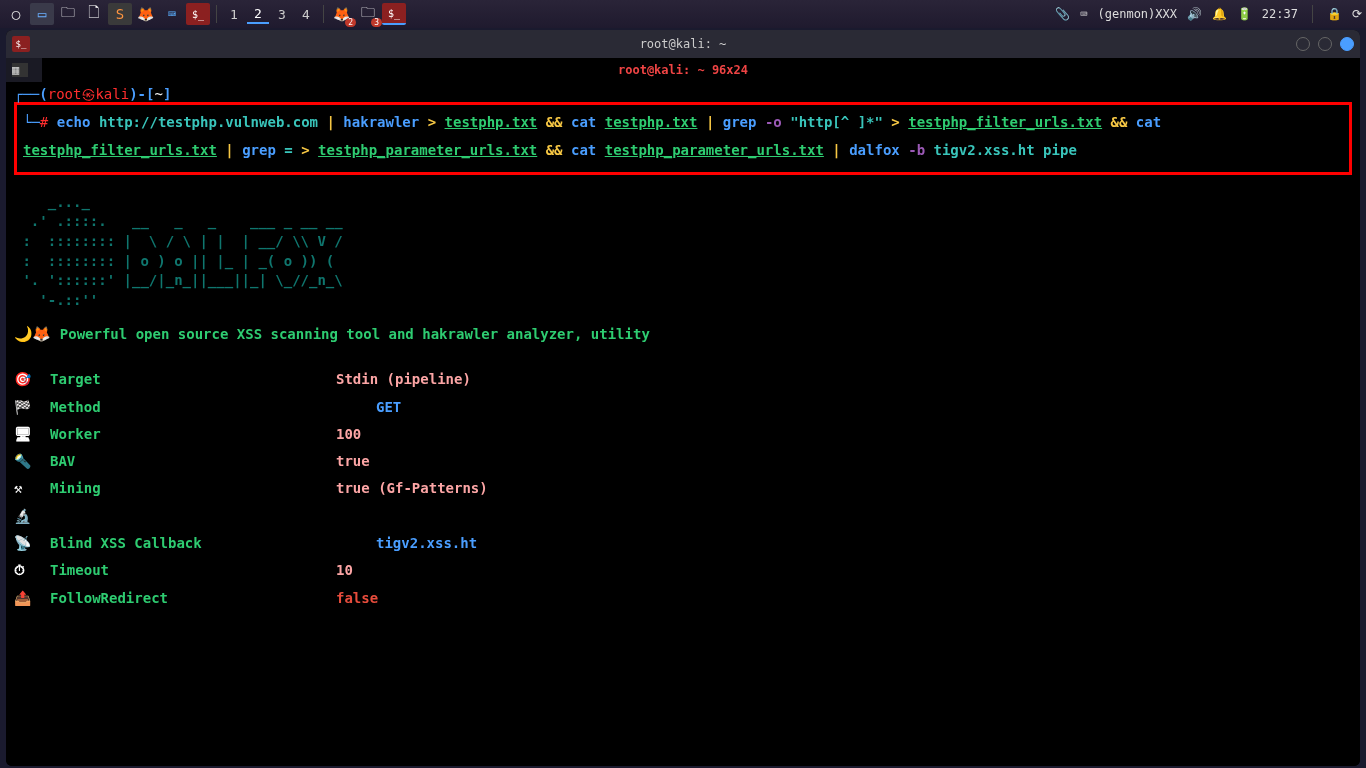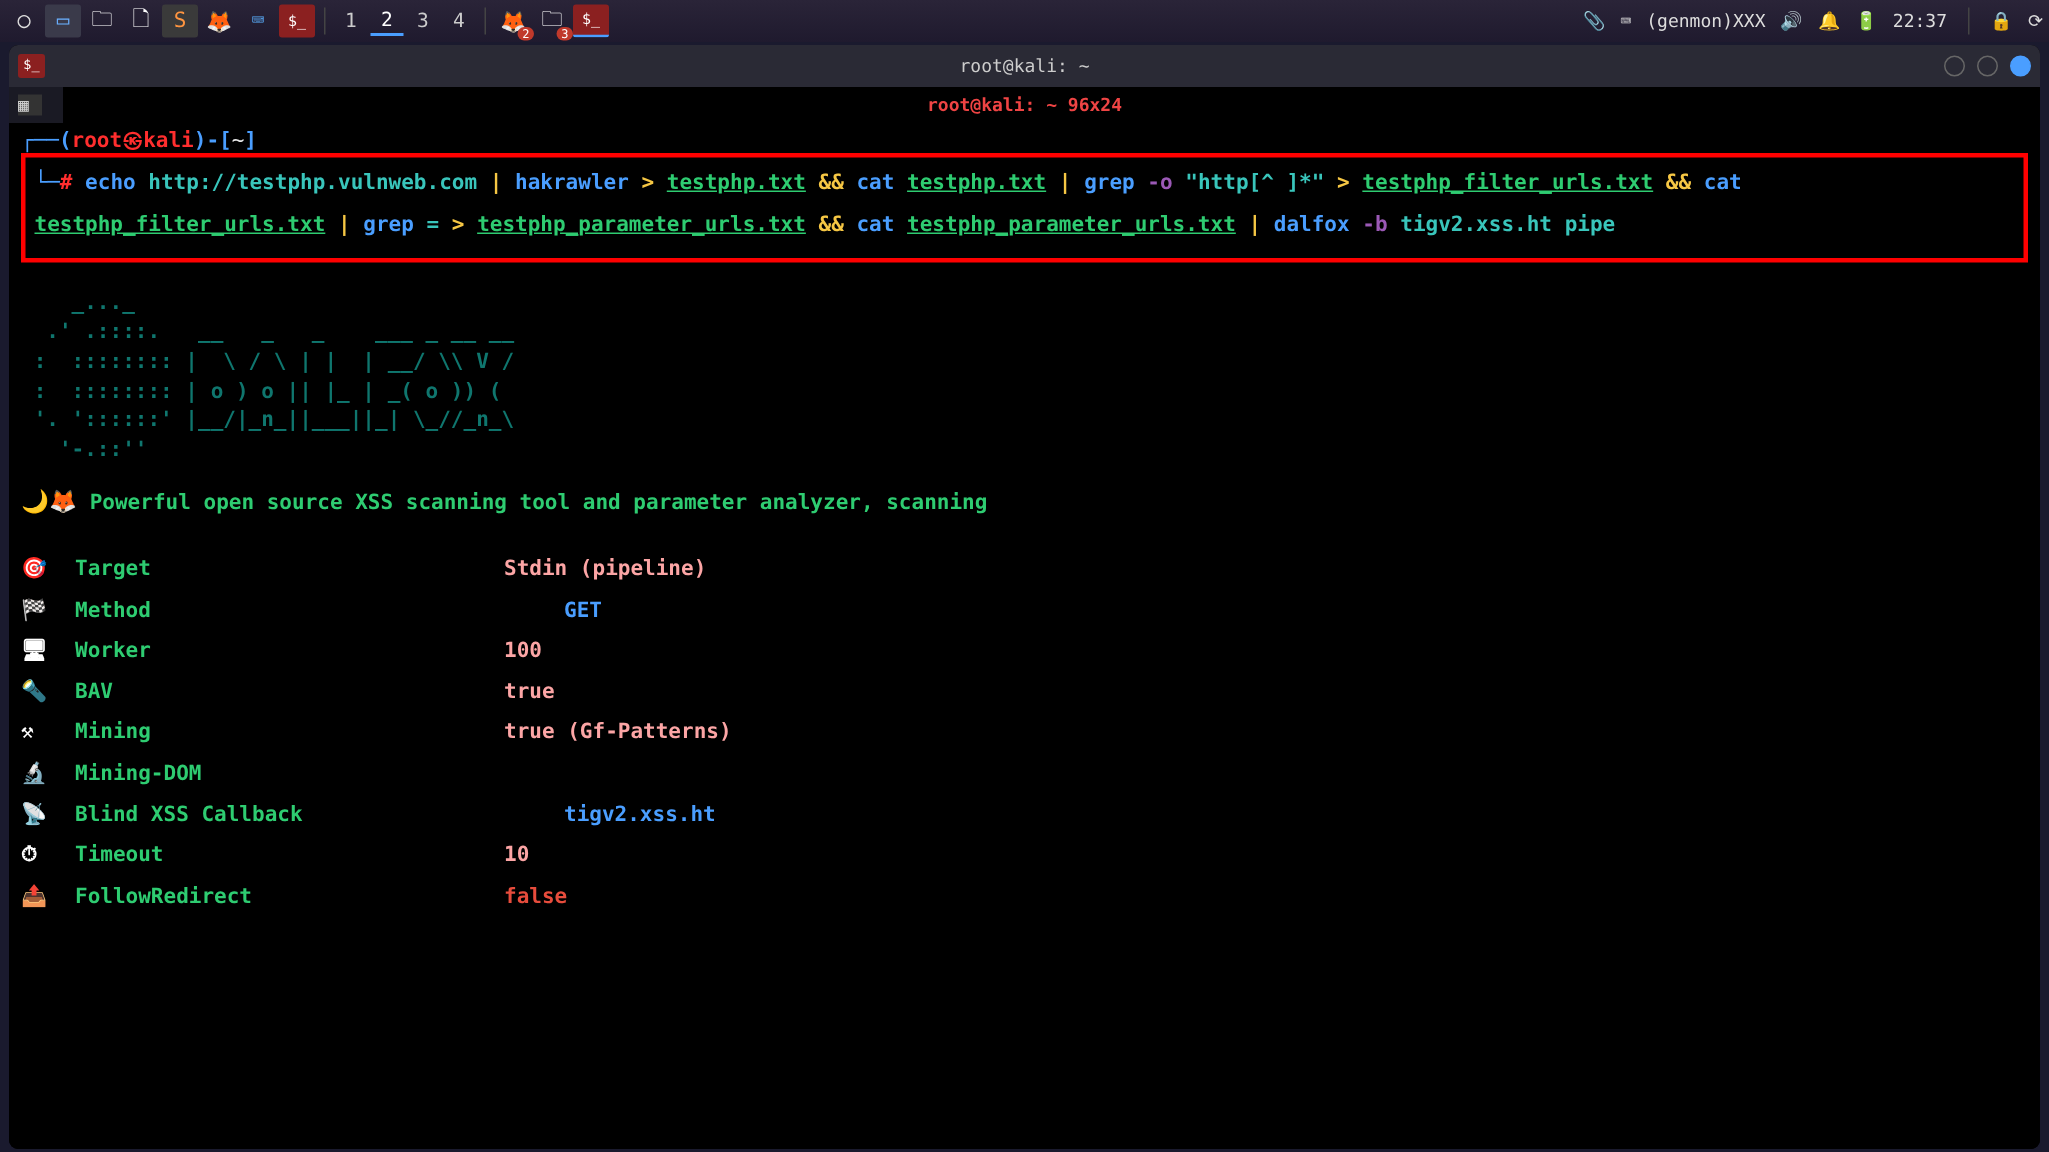--- a/index.html
+++ b/index.html
@@ -86,21 +86,21 @@
 .term-body {
   flex: 1;
   background: #000;
   padding: 2px 8px;
   font-size: 14px;
   line-height: 1.45;
   font-family: "DejaVu Sans Mono", "Liberation Mono", monospace;
   overflow: hidden;
 }
 .prompt-line { white-space: nowrap; }
-.c-red { color: #ff2e2e; font-weight: bold; }
+.c-red { color: #ff2e2e; font-weight: normal; }
 .c-blue { color: #4a9eff; font-weight: bold; }
 .c-green { color: #2ecc71; }
 .c-white { color: #e8e8e8; }
 
 .cmd-box {
   border: 3px solid #ff0000;
   padding: 4px 6px 8px 6px;
   margin-top: -2px;
   font-weight: bold;
   line-height: 1.95;
@@ -225,21 +225,21 @@
 
     <pre class="ascii">    _..._
   .' .::::.   __   _   _    ___ _ __ __
  :  :::::::: |  \ / \ | |  | __/ \\ V /
  :  :::::::: | o ) o || |_ | _( o )) (
  '. '::::::' |__/|_n_||___||_| \_//_n_\
    '-.::''</pre>
 
     <div class="tagline">
       <span class="emoji">🌙🦊</span>
-      <span class="c-green">Powerful open source XSS scanning tool and parameter analyzer, scanning</span>
+      <span class="c-green">Powerful open source XSS scanning tool and hakrawler analyzer, utility</span>
     </div>
 
     <div class="info-table">
       <div class="info-row">
           <span class="ic">🎯</span>
           <span class="key">Target</span>
           <span class="val val-white">Stdin (pipeline)</span>
         </div>
       <div class="info-row">
           <span class="ic">🏁</span>
@@ -256,21 +256,20 @@
           <span class="key">BAV</span>
           <span class="val val-white">true</span>
         </div>
       <div class="info-row">
           <span class="ic">⚒</span>
           <span class="key">Mining</span>
           <span class="val val-white">true (Gf-Patterns)</span>
         </div>
       <div class="info-row">
           <span class="ic">🔬</span>
-          <span class="key">Mining-DOM</span>
         </div>
       <div class="info-row">
           <span class="ic">📡</span>
           <span class="key">Blind XSS Callback</span>
           <span class="val val-blue">tigv2.xss.ht</span>
         </div>
       <div class="info-row">
           <span class="ic">⏱</span>
           <span class="key">Timeout</span>
           <span class="val val-white">10</span>

